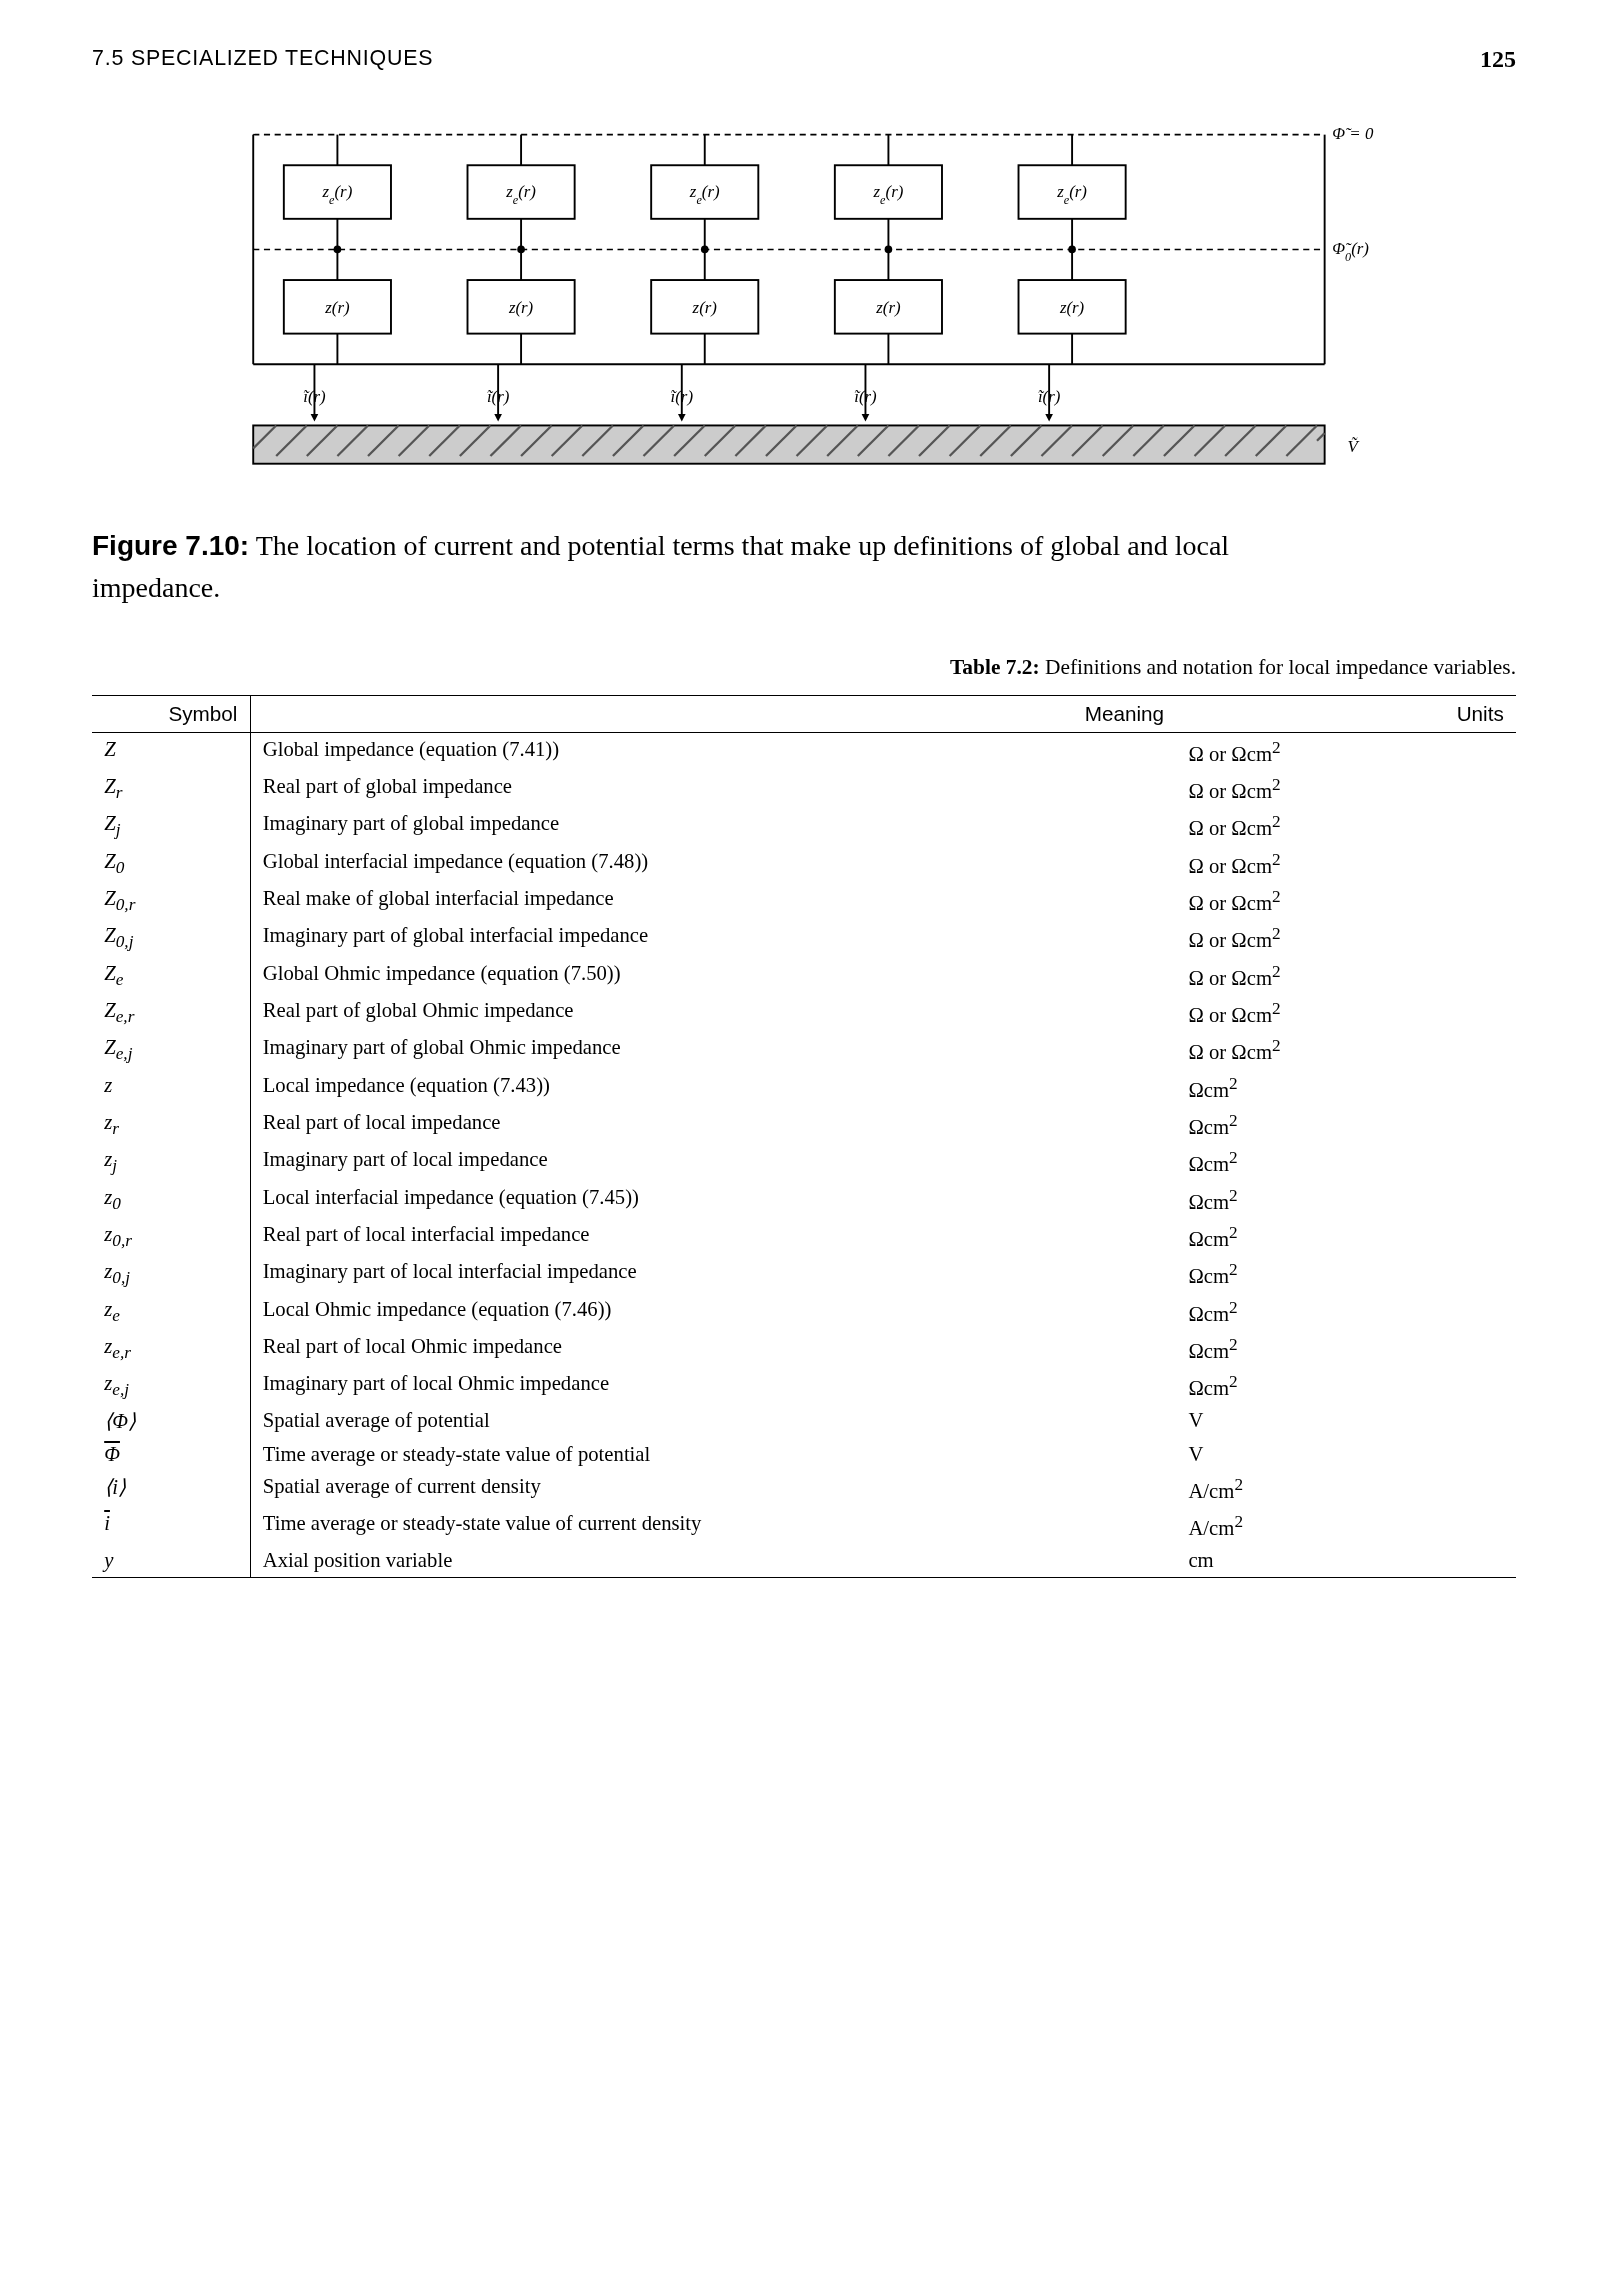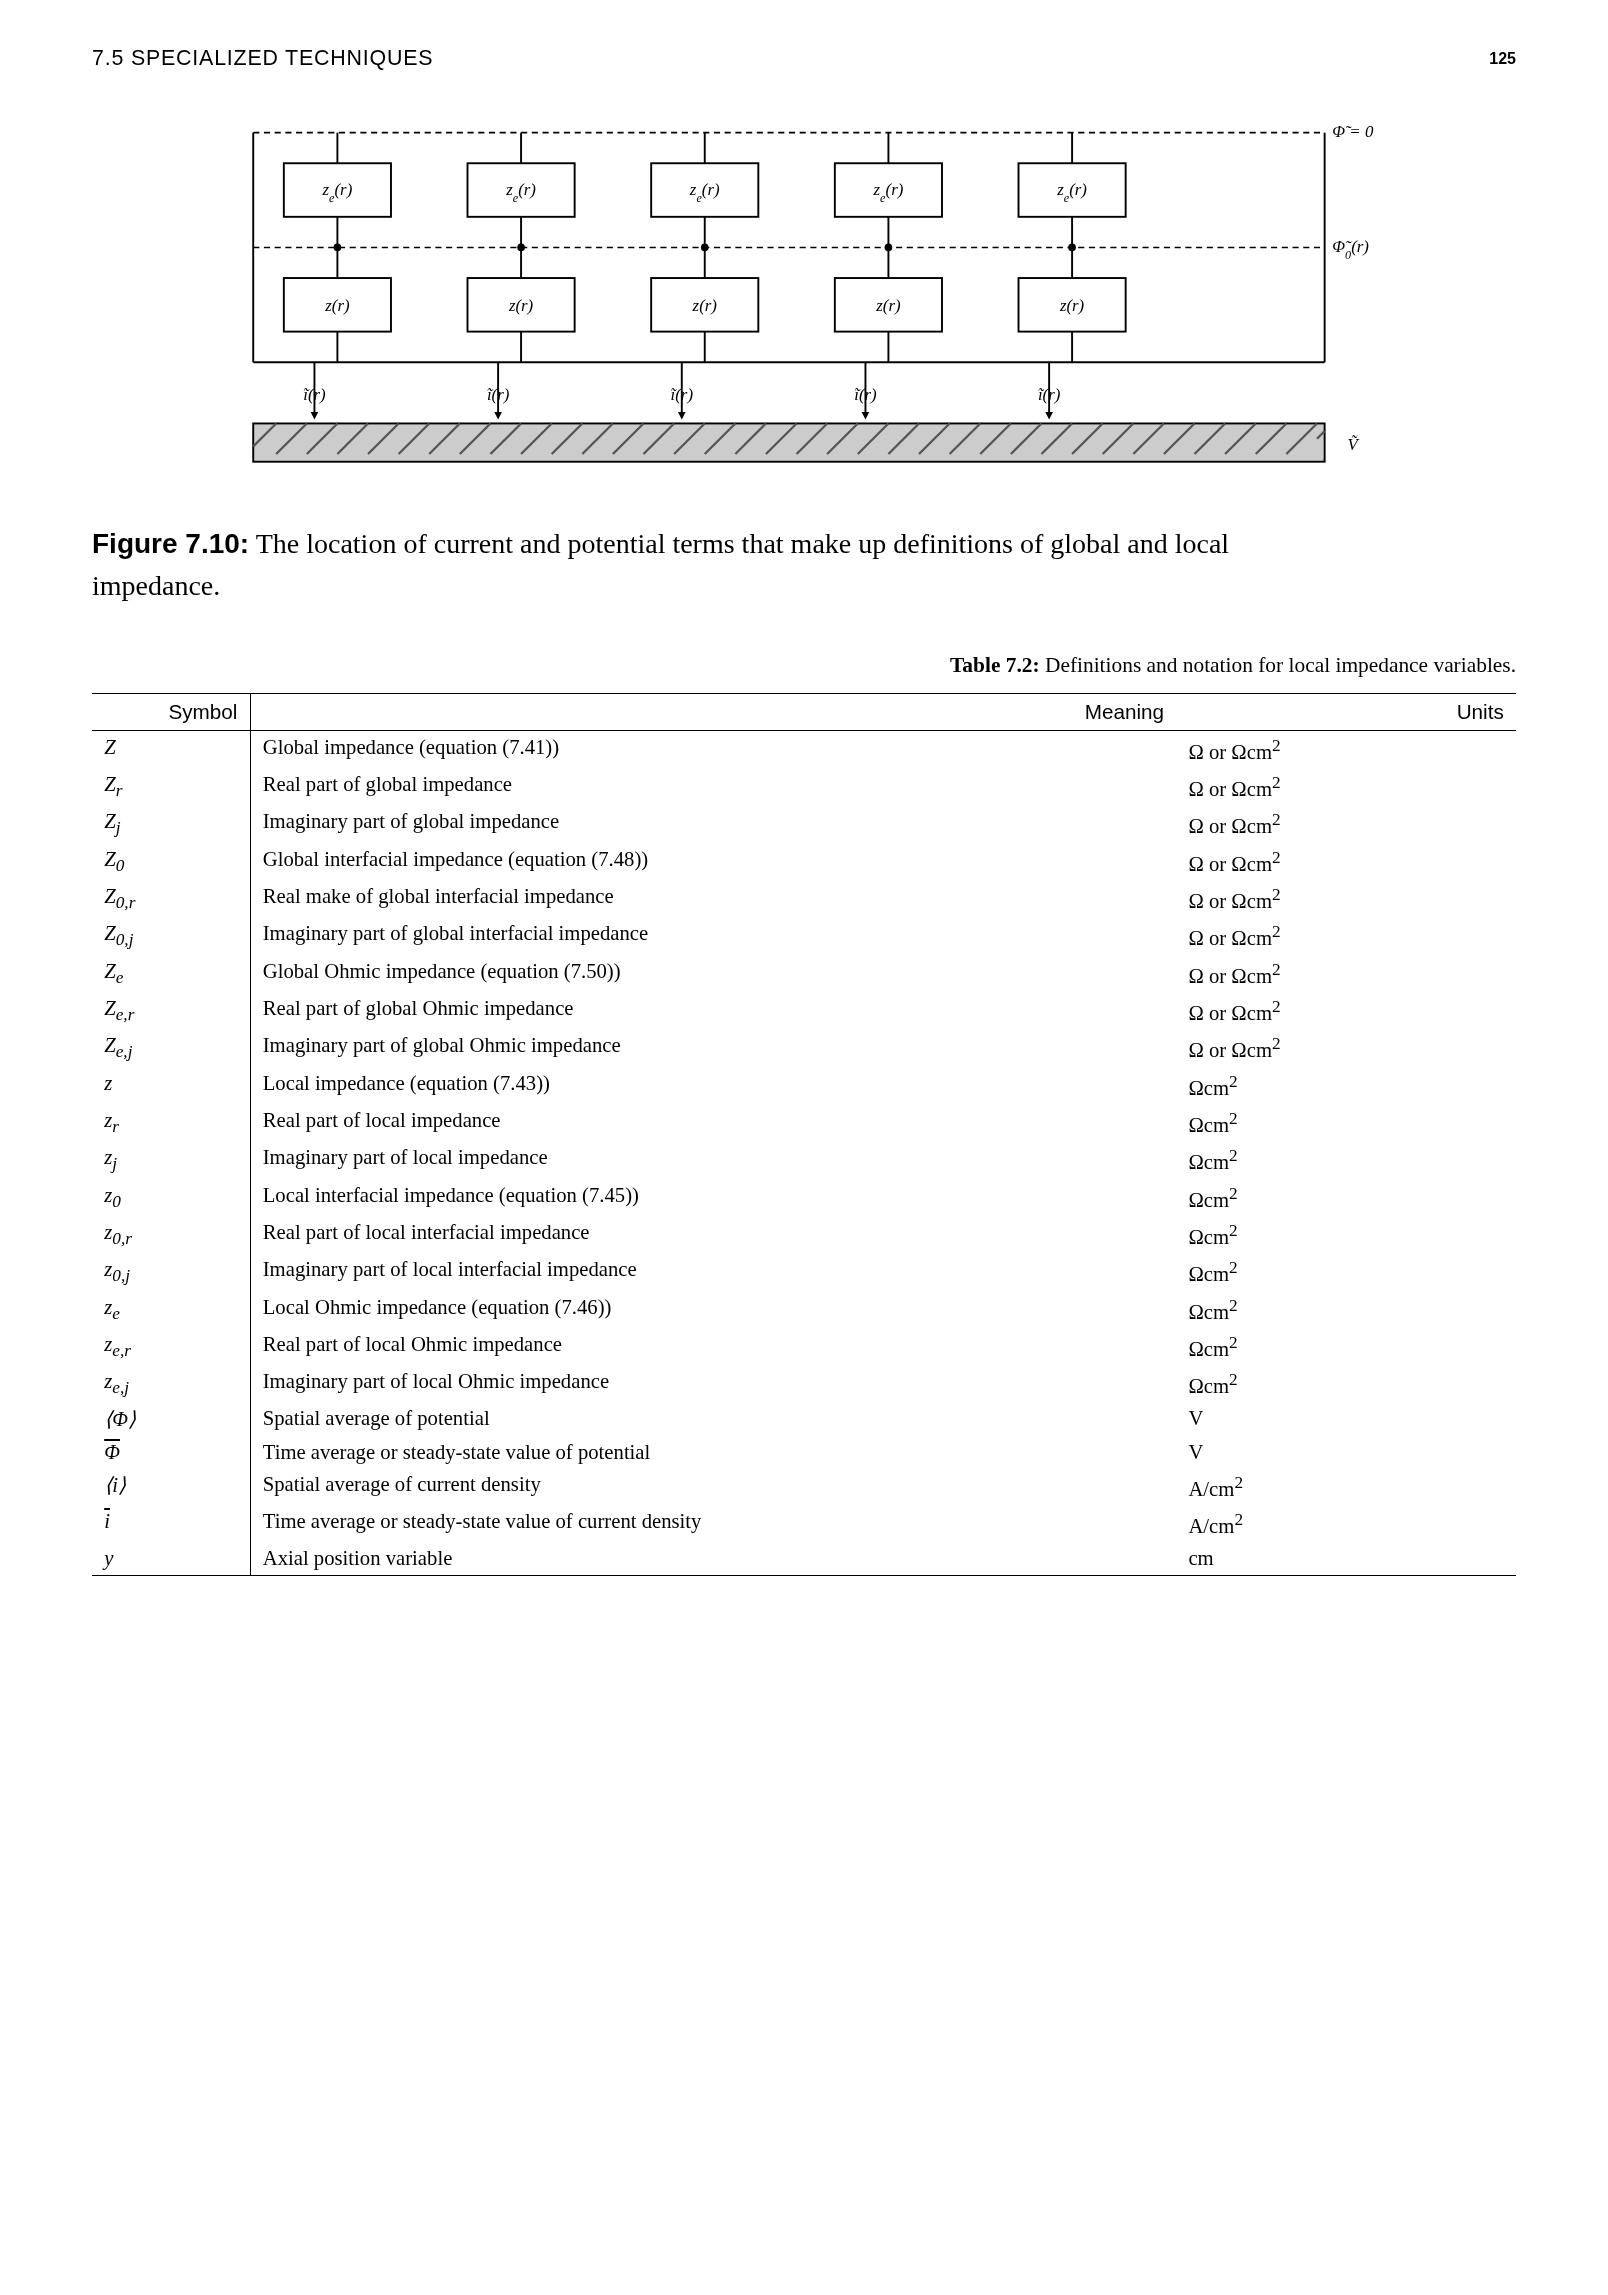--- a/index.html
+++ b/index.html
@@ -8,34 +8,33 @@
       font-family: 'Times New Roman', Times, serif;
       width: 1608px;
       min-height: 2295px;
       padding: 46px 92px;
       color: #000;
     }
 
     .page-header {
       display: flex;
       justify-content: space-between;
-      align-items: center;
       margin-bottom: 31px;
     }
 
     .section-label {
       font-family: Arial, Helvetica, sans-serif;
       font-size: 21.4px;
       font-weight: normal;
       letter-spacing: 0.8px;
     }
 
     .page-number {
-      font-family: Liberation Sans, sans-serif;
-      font-size: 16px;
+      font-family: Liberation Serif, serif;
+      font-size: 24px;
       font-weight: bold;
     }
 
     
     .circuit-container {
       margin: 31px auto 23px auto;
       width: 1224px;
       position: relative;
     }
 

